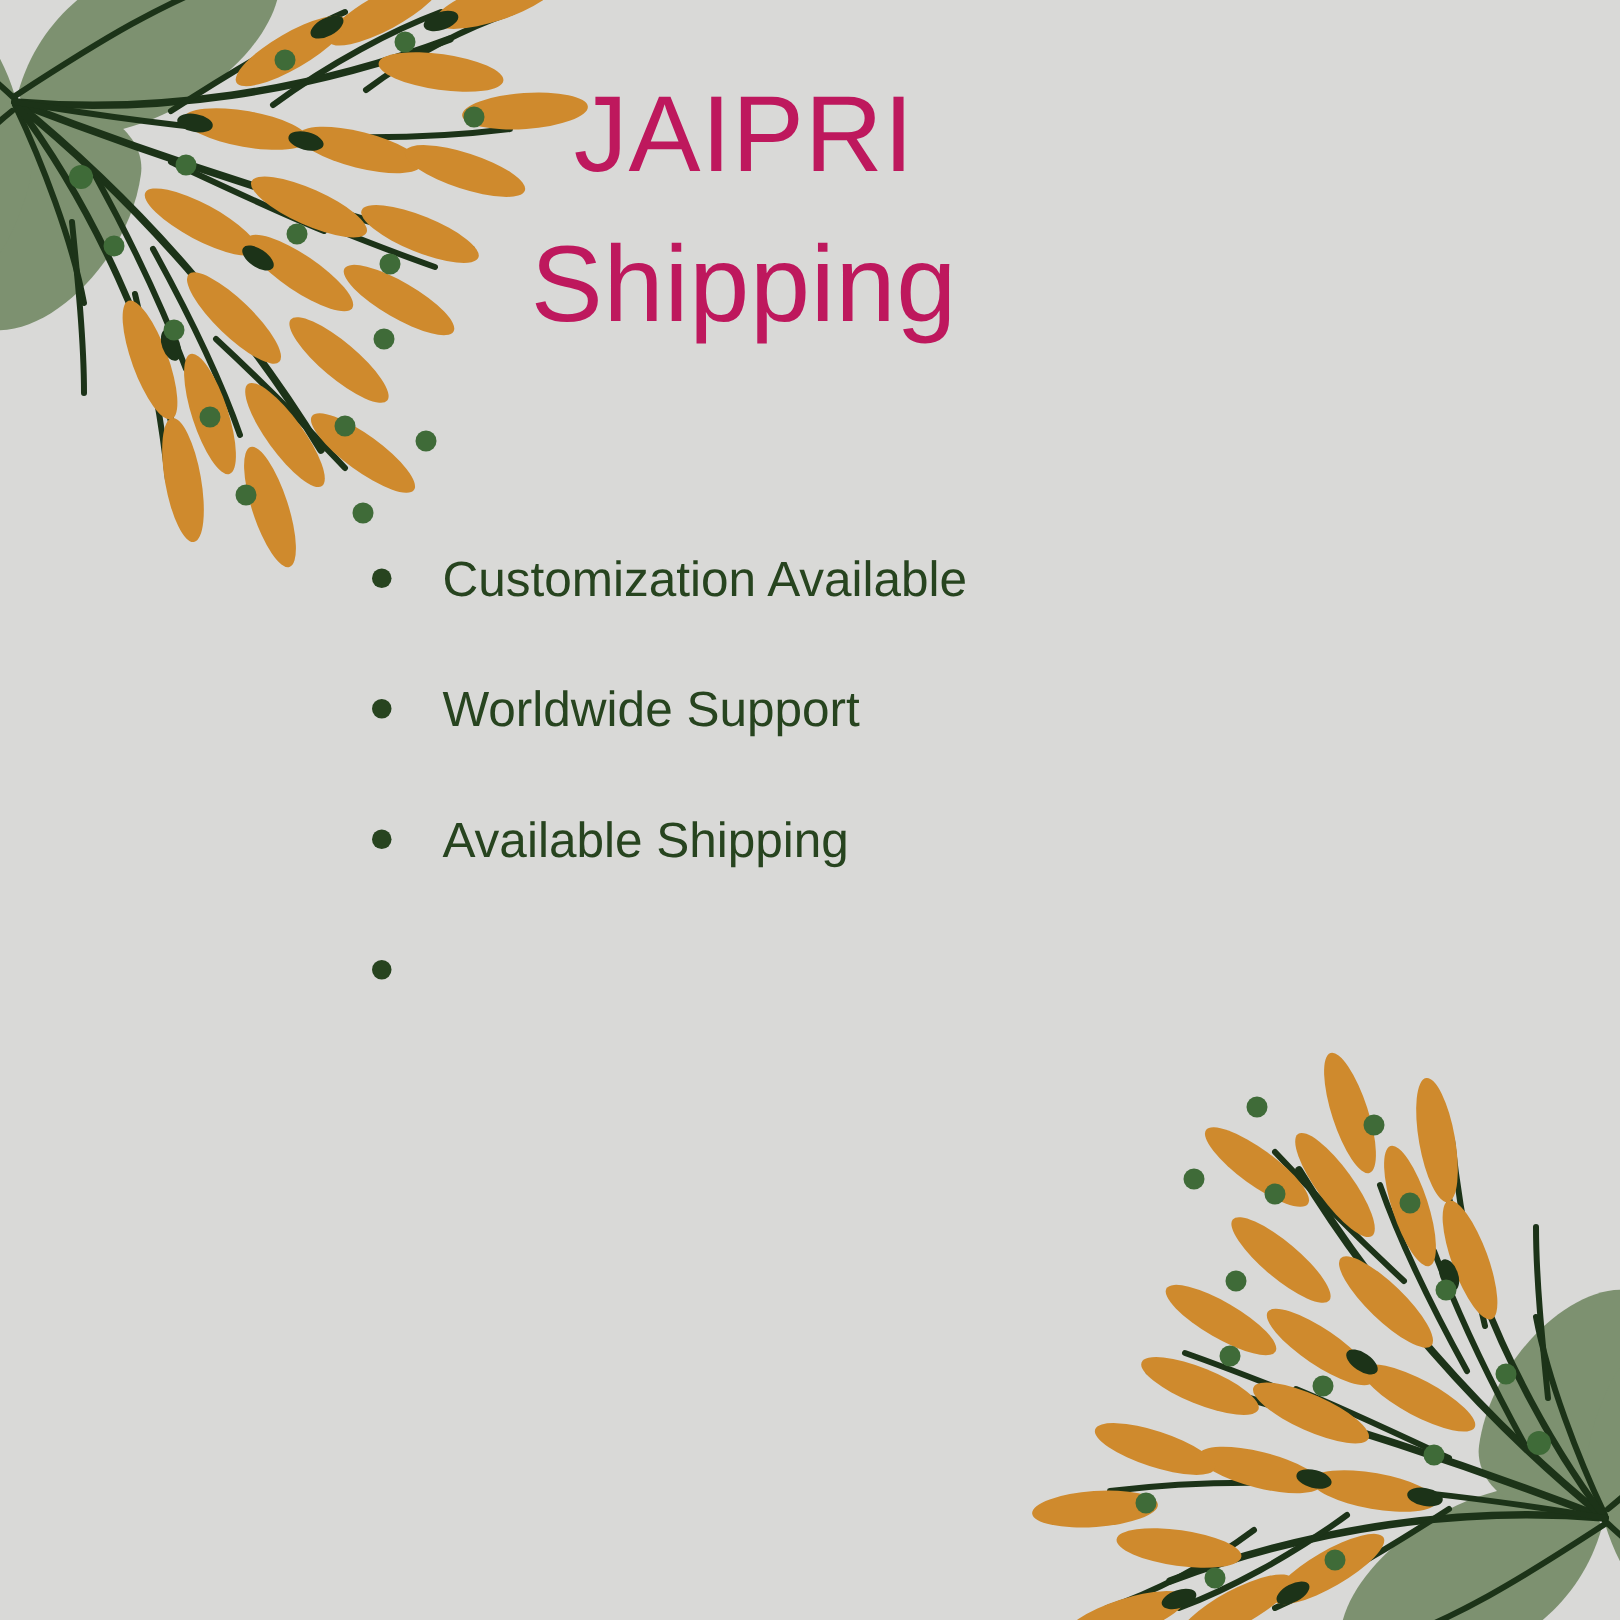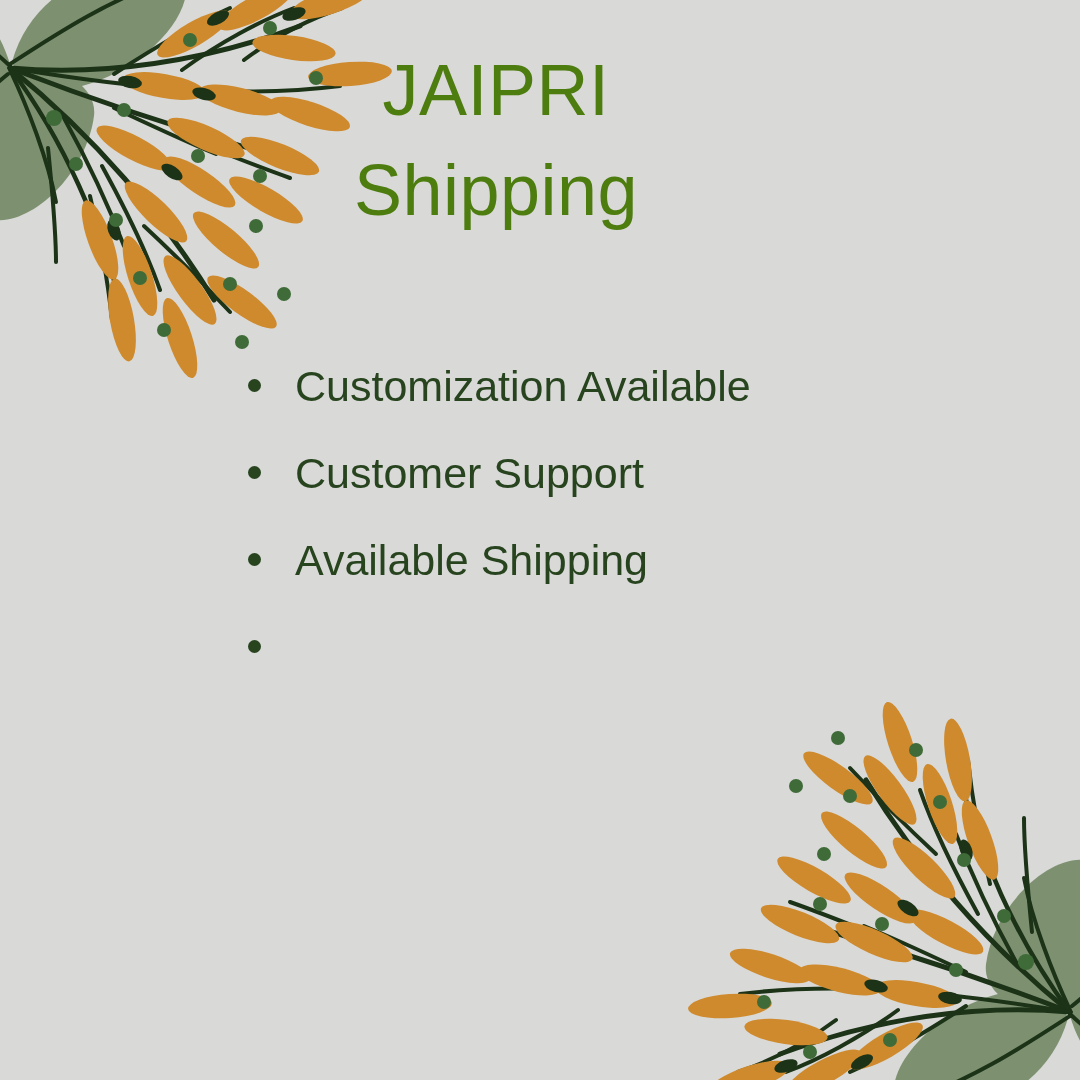--- a/index.html
+++ b/index.html
@@ -43,21 +43,21 @@
 
   
   #title-block {
     position: absolute;
     left: 272px;
     top: 40px;
     width: 448px;
     text-align: center;
   }
   .title-line {
-    color: #4d7c0f;
+    color: #be185d;
     font-size: 72px;
     line-height: 100px;
     font-weight: 400;
     letter-spacing: 0.5px;
     white-space: nowrap;
   }
 
   
   #advantage-list {
     position: absolute;
@@ -76,21 +76,21 @@
   .bullet-dot {
     width: 13px;
     height: 13px;
     border-radius: 50%;
     background: #27441f;
     flex: 0 0 auto;
     margin-right: 34px;
   }
   .bullet-label {
     color: #27441f;
-    font-size: 43px;
+    font-size: 33px;
     line-height: 46px;
     font-weight: 400;
     white-space: nowrap;
   }
 </style>
 </head>
 <body>
 
 <div id="canvas">
 
@@ -292,21 +292,21 @@
     <div class="title-line">Shipping</div>
   </div>
 
   <ul id="advantage-list">
     <li>
       <span class="bullet-dot"></span>
       <span class="bullet-label">Customization Available</span>
     </li>
     <li>
       <span class="bullet-dot"></span>
-      <span class="bullet-label">Customer Support</span>
+      <span class="bullet-label">Worldwide Support</span>
     </li>
     <li>
       <span class="bullet-dot"></span>
       <span class="bullet-label">Available Shipping</span>
     </li>
     <li>
       <span class="bullet-dot"></span>
     </li>
   </ul>
 

